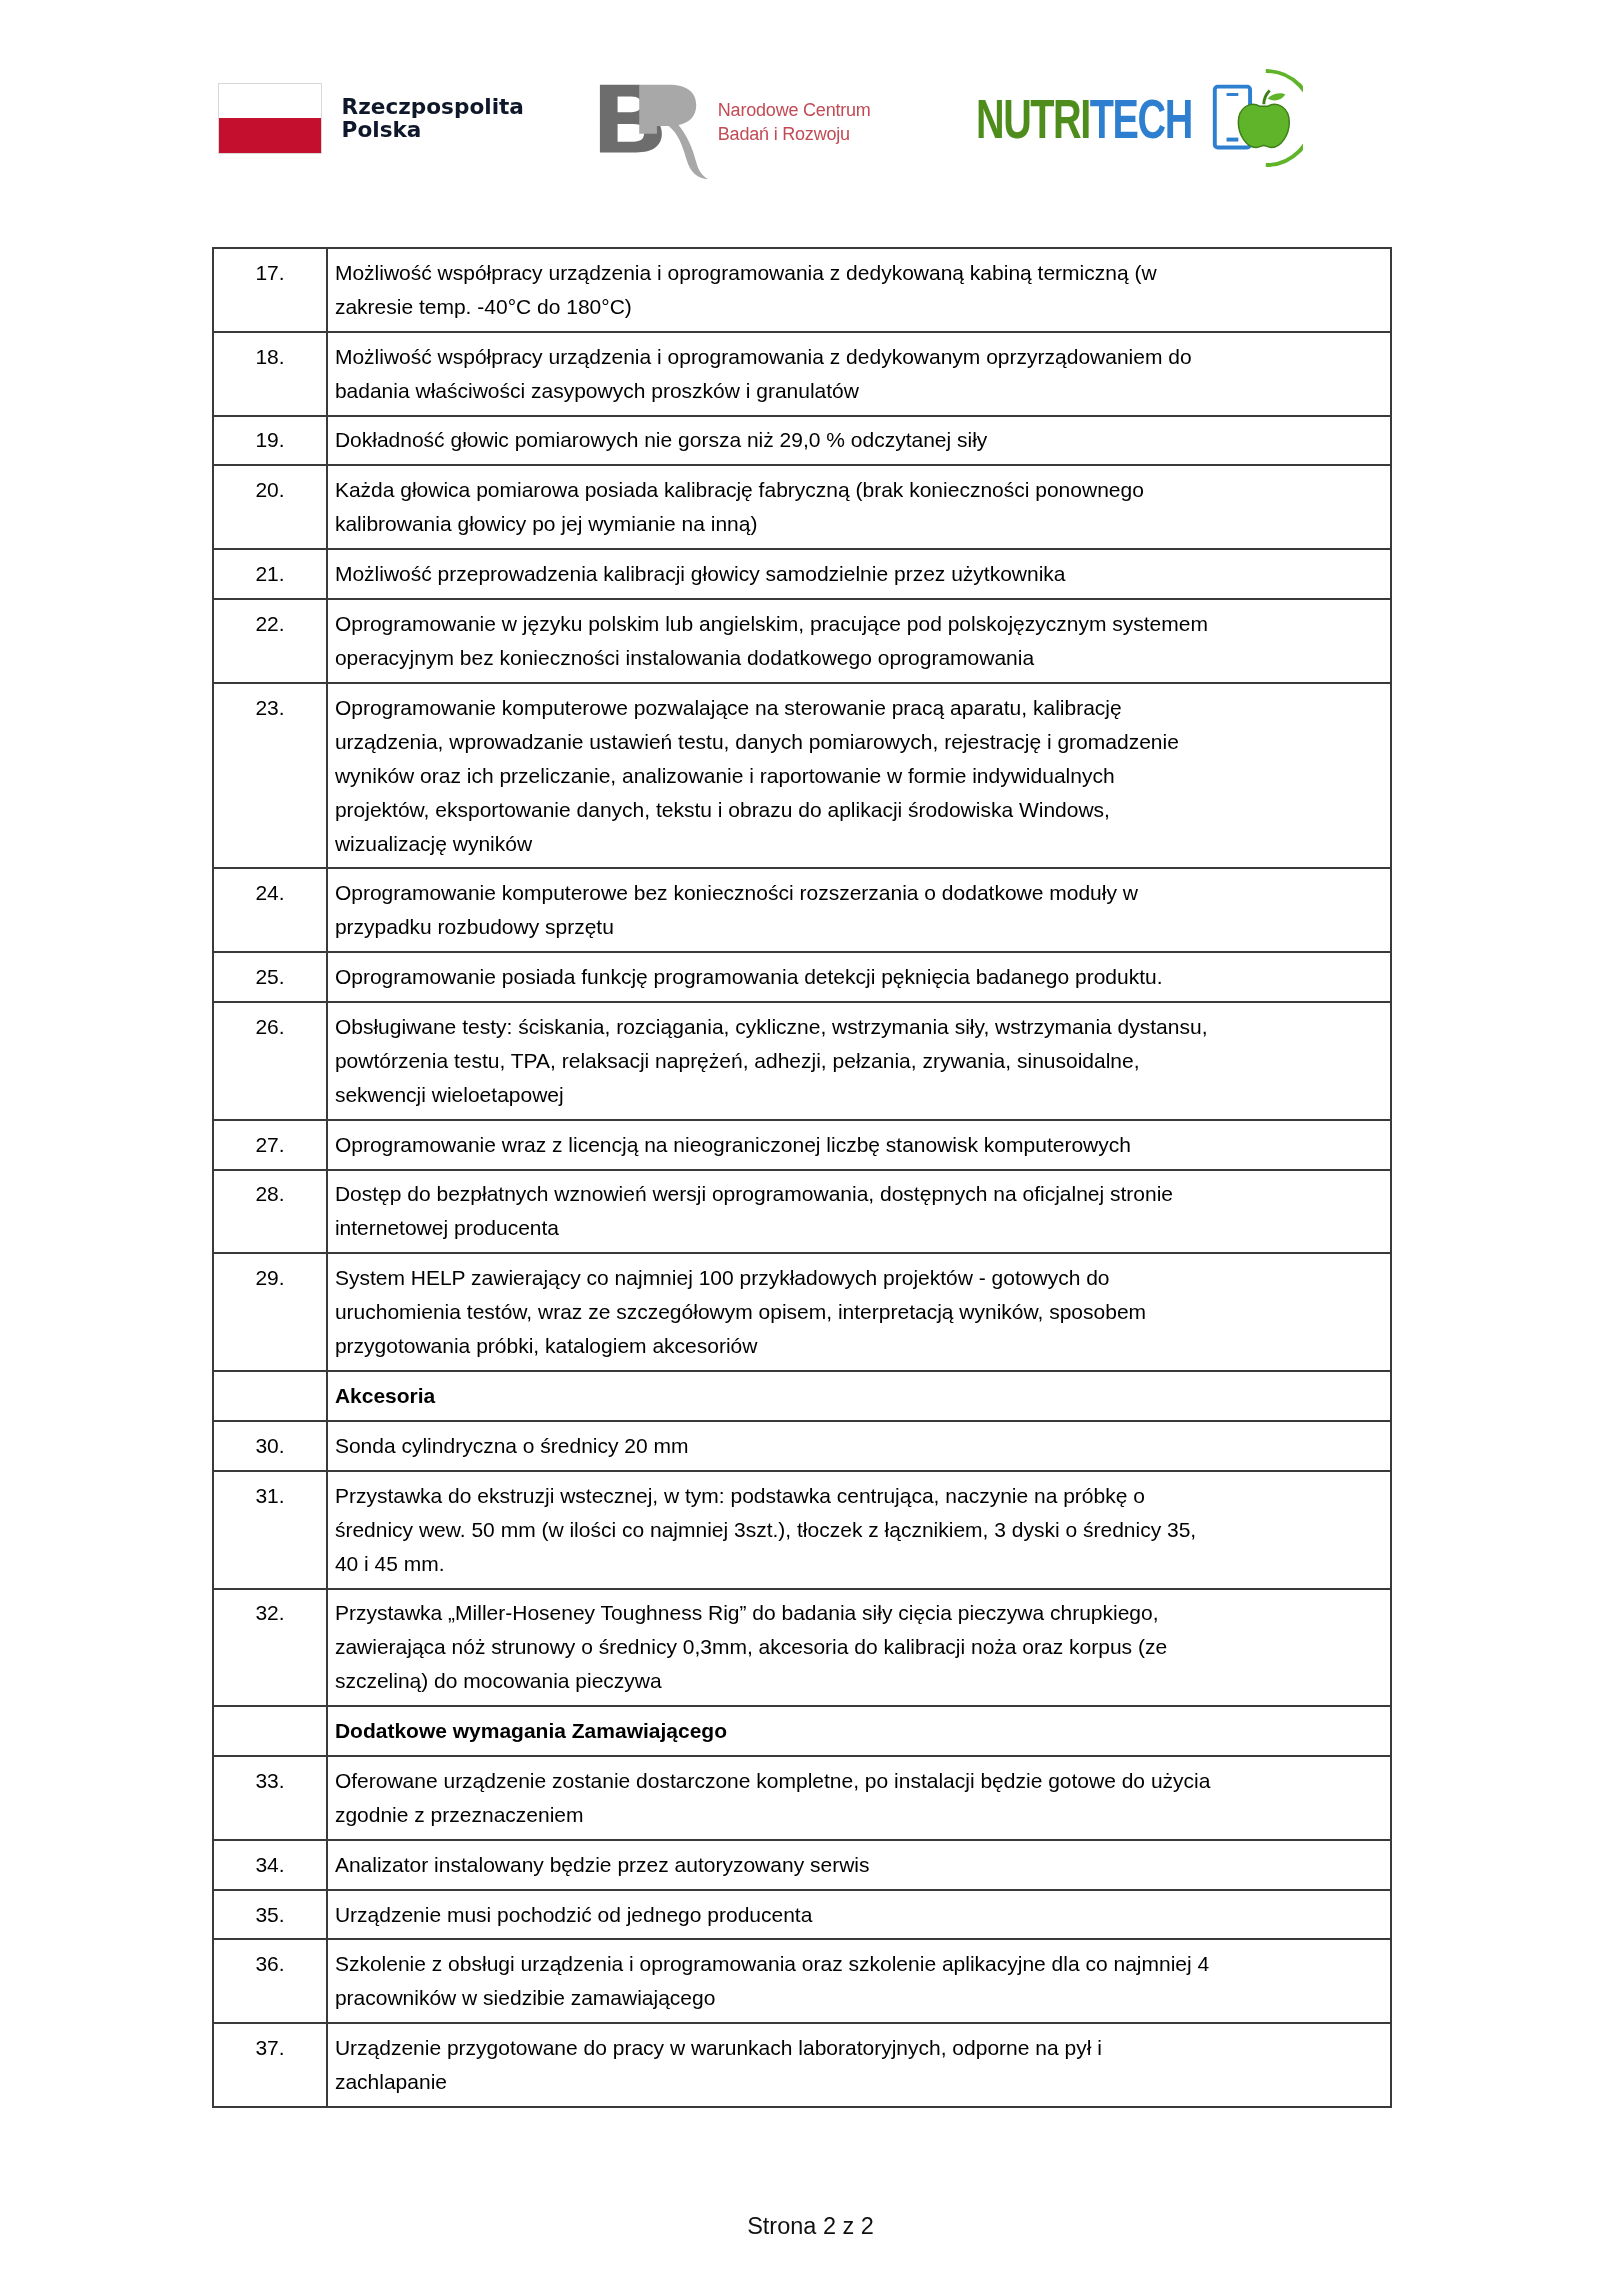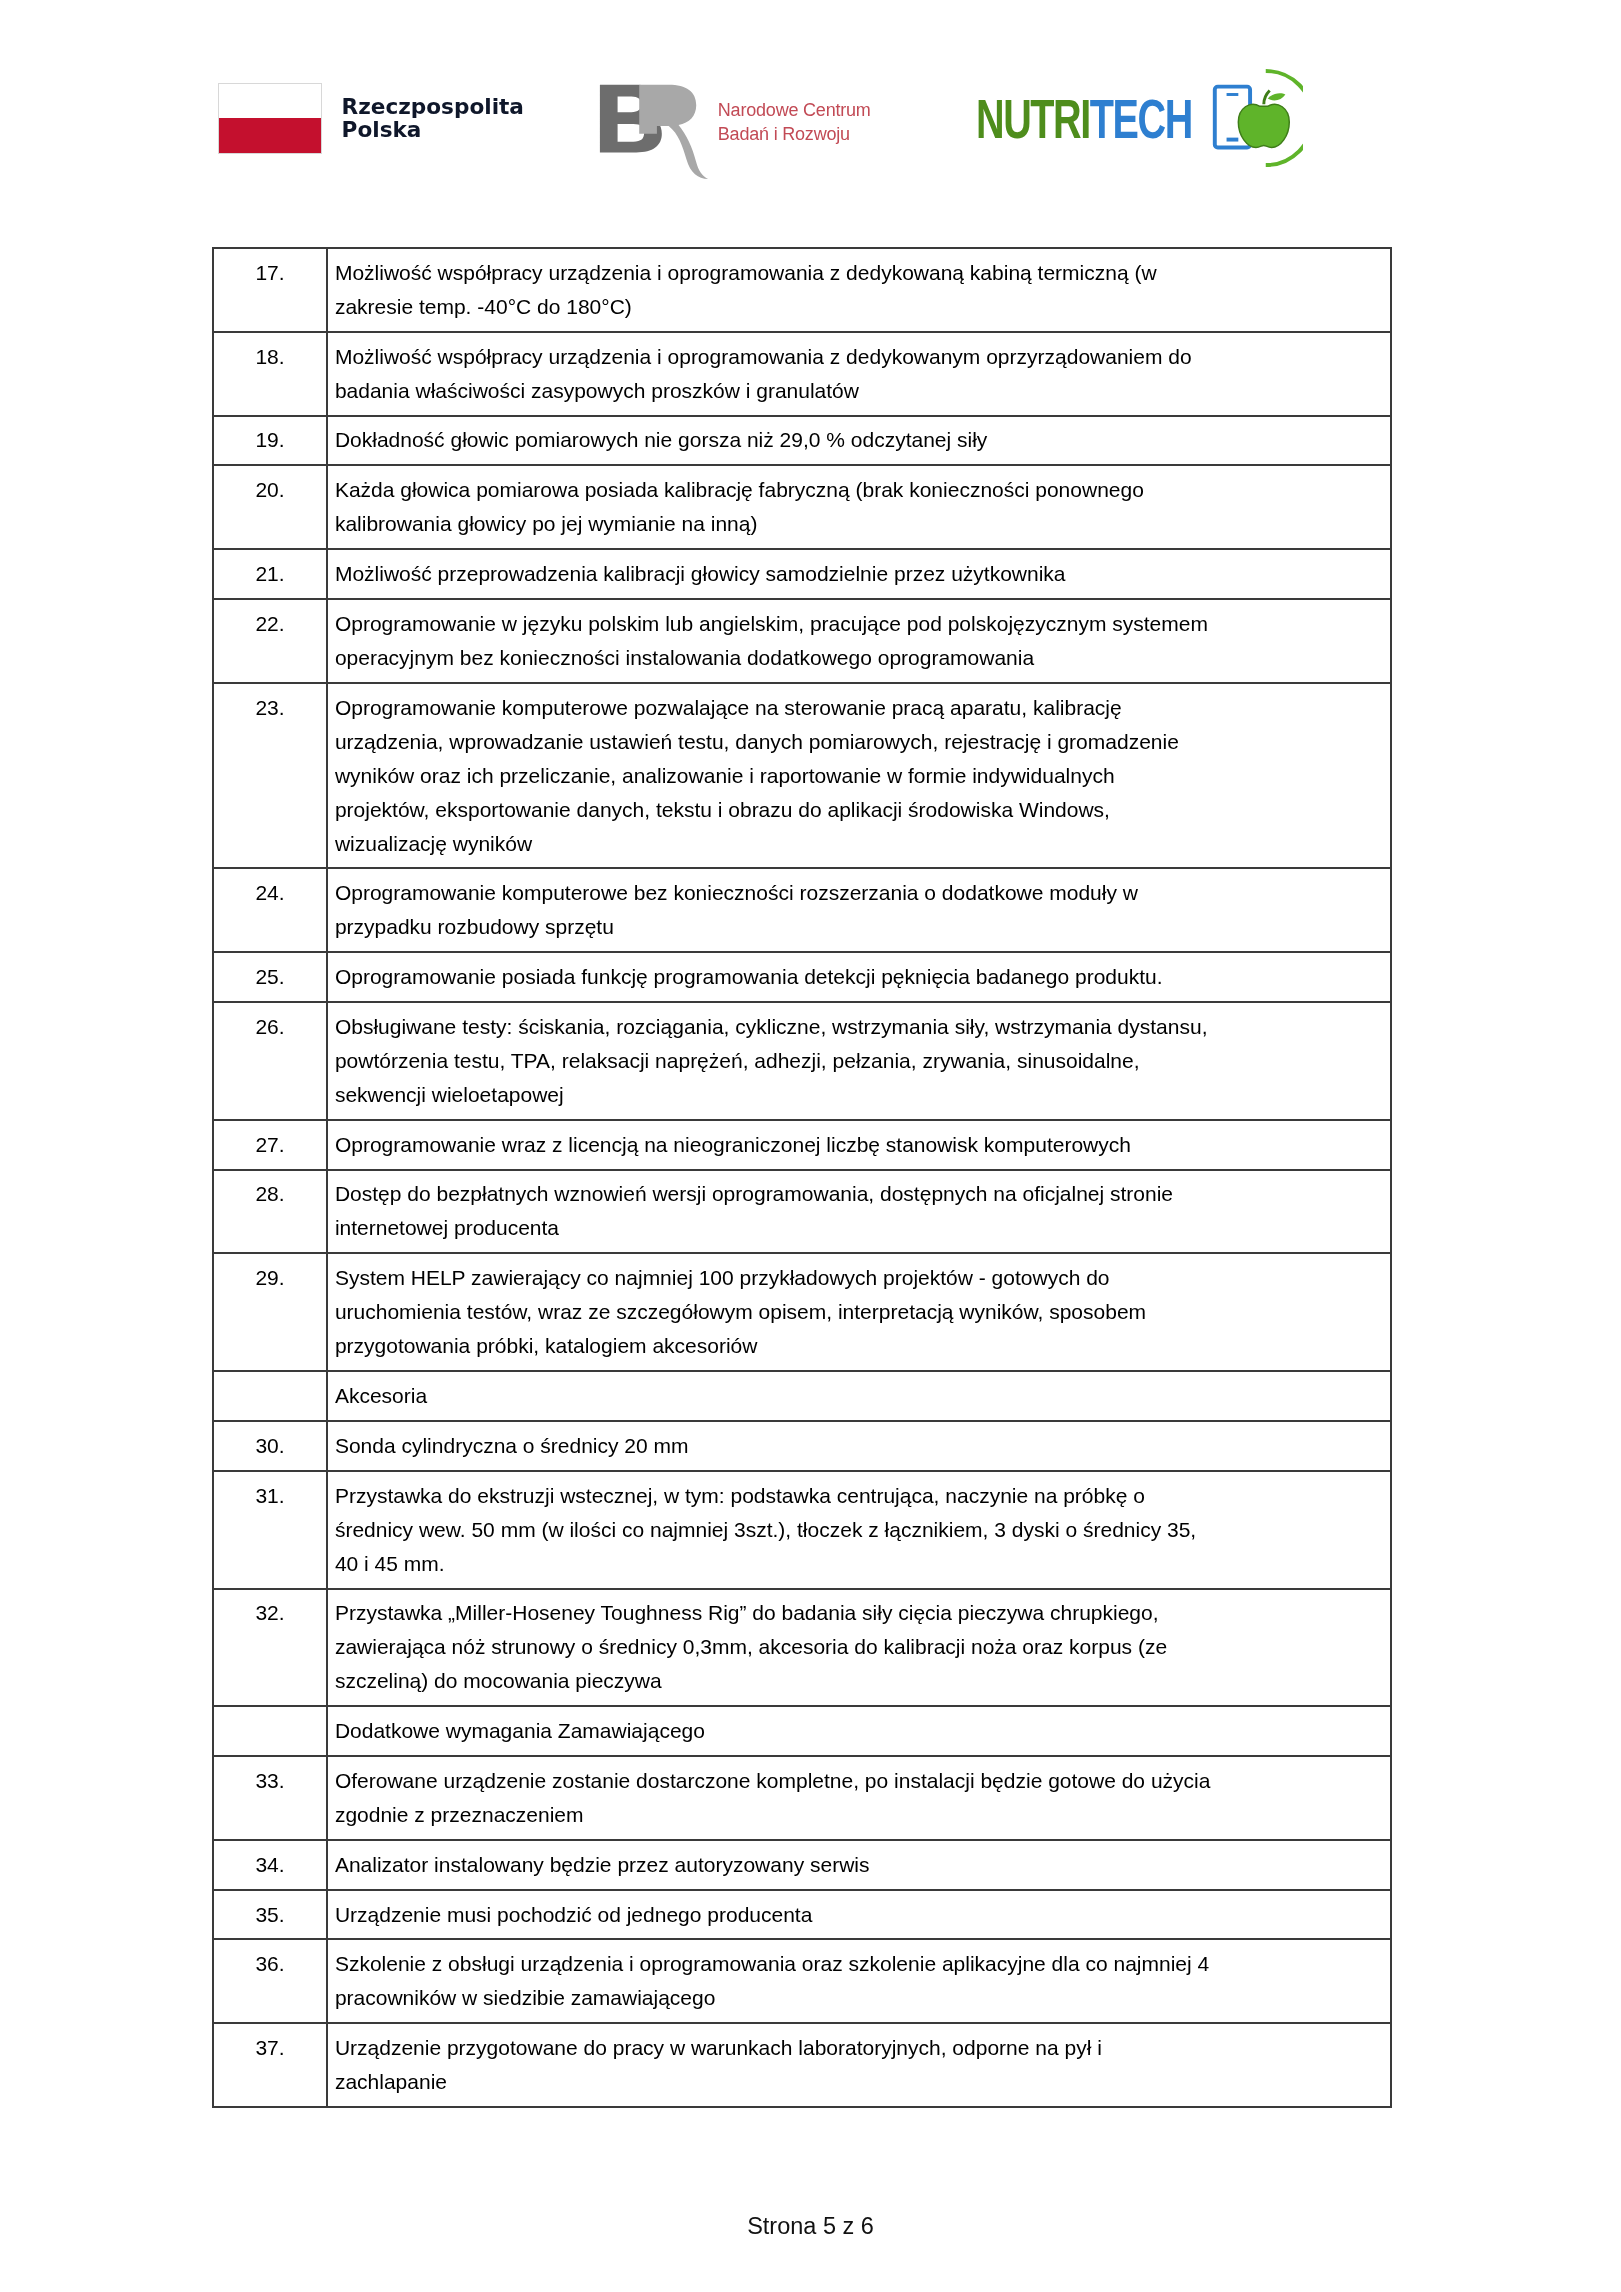--- a/index.html
+++ b/index.html
@@ -24,21 +24,21 @@
   .nutri-word .n1 { color: #4e8d1c; }
   .nutri-word .n2 { color: #2e7fd0; }
   .nutri-icon { width: 98px; height: 108px; margin-left: -5.9px; }
 
   
   .spec-table { position: absolute; left: 212px; top: 247px; width: 1180px; border-collapse: collapse; font-family: "Liberation Sans", sans-serif; font-size: 21px; line-height: 34px; border-radius: 19px; }
   .spec-table td { border: 2px solid #3a3a3a; vertical-align: top; padding: 0; }
   .spec-table td.num { width: 112px; text-align: center; padding-top: 6.9px; }
   .spec-table td.desc { padding: 6.9px 7.8px 6.9px 6.9px; }
   .spec-table td.desc.justify { text-align: justify; text-align-last: left; }
-  .spec-table tr.section td.desc { font-weight: normal; }
+  .spec-table tr.section td.desc { font-weight: bold; }
   .spec-table .line { display: block; }
 
   
   .footer { position: absolute; top: 2213px; left: 0; width: 1621px; text-align: center; font-family: "Liberation Sans", sans-serif; font-size: 23.5px; color: #111; }
 </style>
 </head>
 <body>
 
 <div class="logo-bar">
   <div class="logo-rp">
@@ -236,14 +236,14 @@
       <tr>
         <td class="num">37.</td>
         <td class="desc">
           <span class="line">Urządzenie przygotowane do pracy w warunkach laboratoryjnych, odporne na pył i</span>
           <span class="line">zachlapanie</span>
         </td>
       </tr>
     </tbody>
 </table>
 
-<div class="footer">Strona 5 z 6</div>
+<div class="footer">Strona 2 z 2</div>
 
 
 </body></html>

